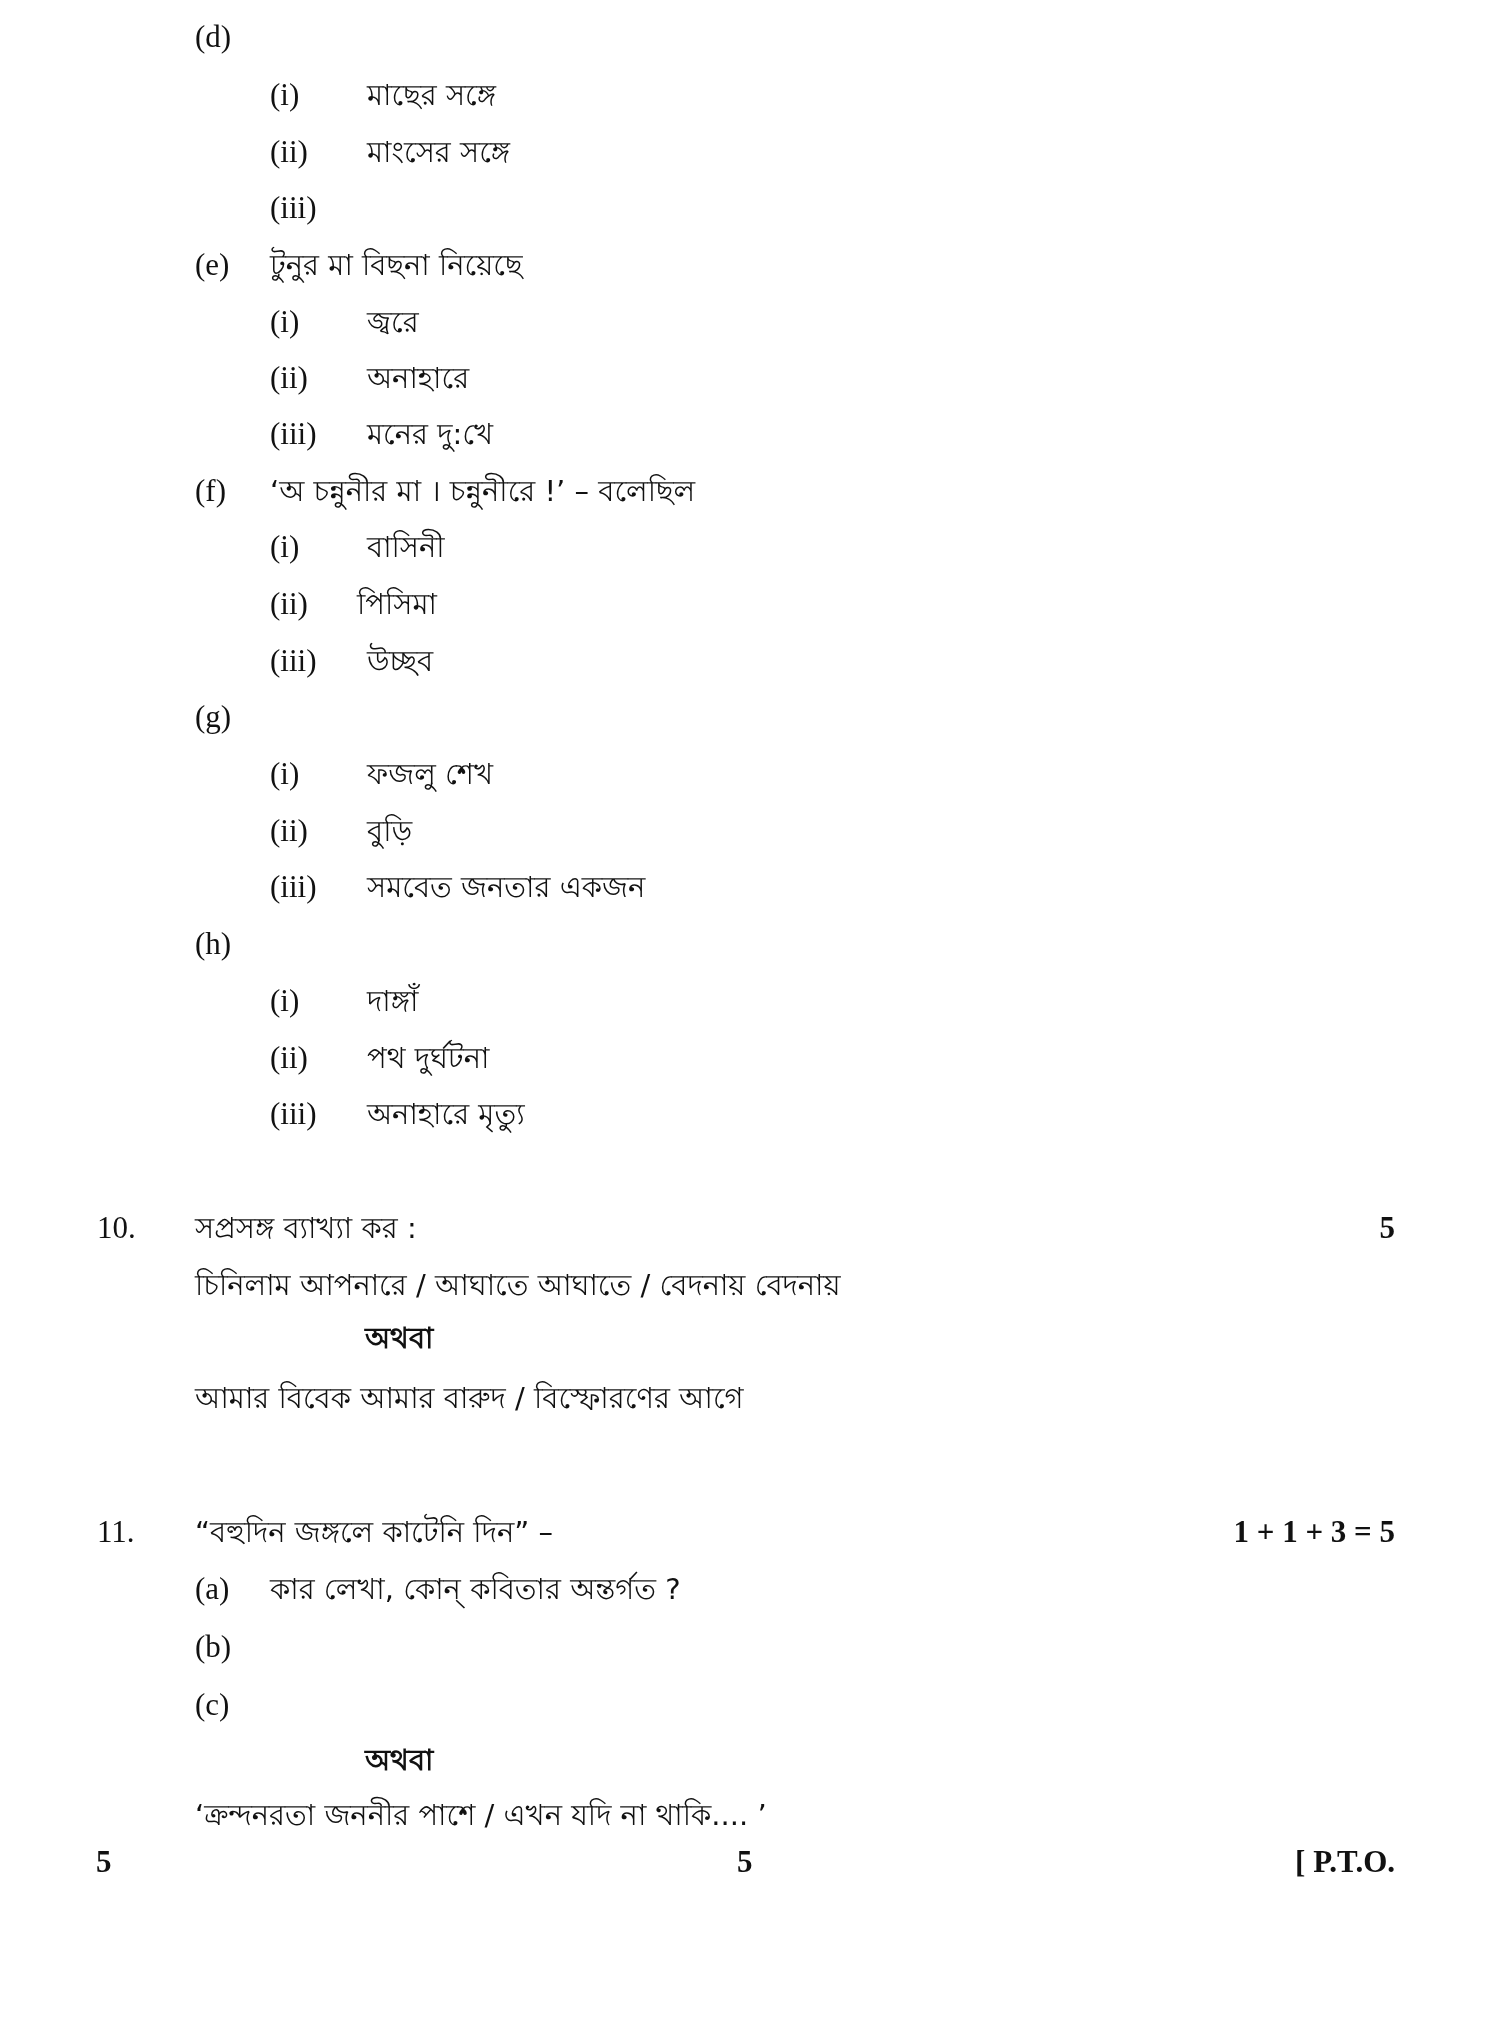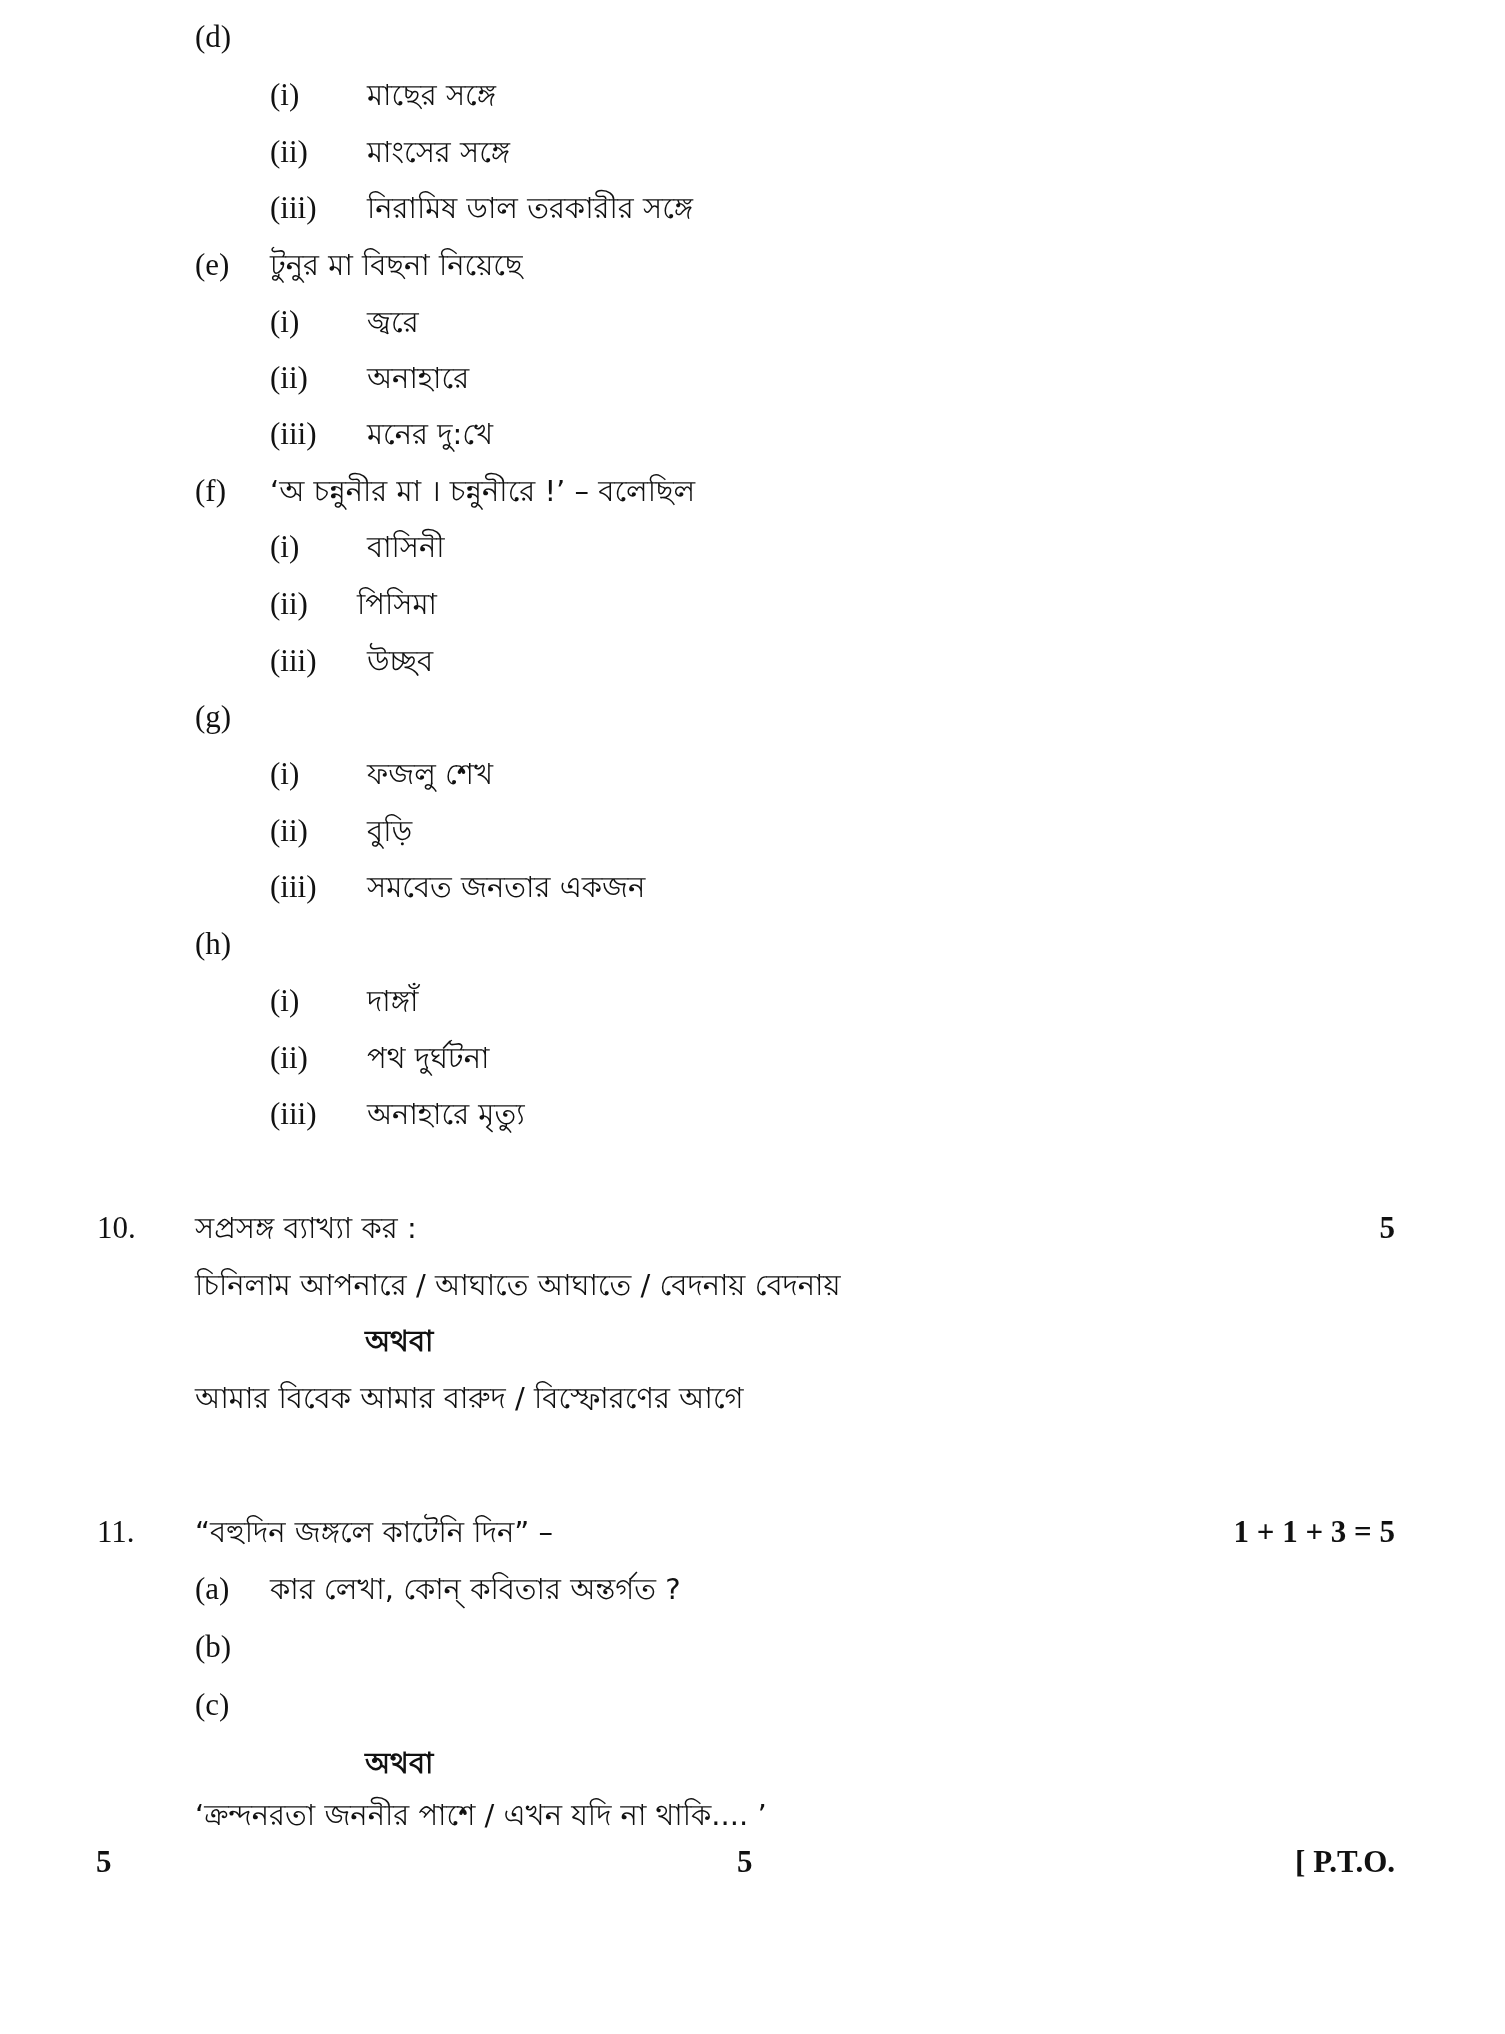--- a/index.html
+++ b/index.html
@@ -8,40 +8,39 @@
       font-family: "Liberation Serif", "DejaVu Serif", serif;
       color: #111111;
     }
     .row { position: absolute; left: 0; width: 1505px; height: 50px; }
     .t {
       position: absolute; top: 0; line-height: 50px; white-space: nowrap;
       font-size: 31px;
     }
     .bn { font-family: "DejaVu Sans", "Liberation Sans", sans-serif; font-size: 29px; }
     .lbl { font-family: "Liberation Serif", serif; font-size: 31px; }
-    .bold { font-weight: bold; }
+    .bold { font-weight: bold; font-family: Liberation Mono, monospace; }
     .marks { font-family: "Liberation Serif", serif; font-weight: bold; font-size: 31px; text-align: right; }
   </style>
 </head>
 <body>
 
 <div class="row" style="top:12px">
   <span class="t lbl" style="left:195px">(d)</span>
 </div>
 <div class="row" style="top:70px">
   <span class="t lbl" style="left:270px">(i)</span>
   <span class="t bn" style="left:367px">মাছের সঙ্গে</span>
 </div>
 <div class="row" style="top:127px">
   <span class="t lbl" style="left:270px">(ii)</span>
   <span class="t bn" style="left:367px">মাংসের সঙ্গে</span>
 </div>
 <div class="row" style="top:183px">
   <span class="t lbl" style="left:270px">(iii)</span>
-  <span class="t bn" style="left:367px">নিরামিষ ডাল তরকারীর সঙ্গে</span>
 </div>
 
 <div class="row" style="top:240px">
   <span class="t lbl" style="left:195px">(e)</span>
   <span class="t bn" style="left:270px">টুনুর মা বিছনা নিয়েছে</span>
 </div>
 <div class="row" style="top:297px">
   <span class="t lbl" style="left:270px">(i)</span>
   <span class="t bn" style="left:367px">জ্বরে</span>
 </div>

